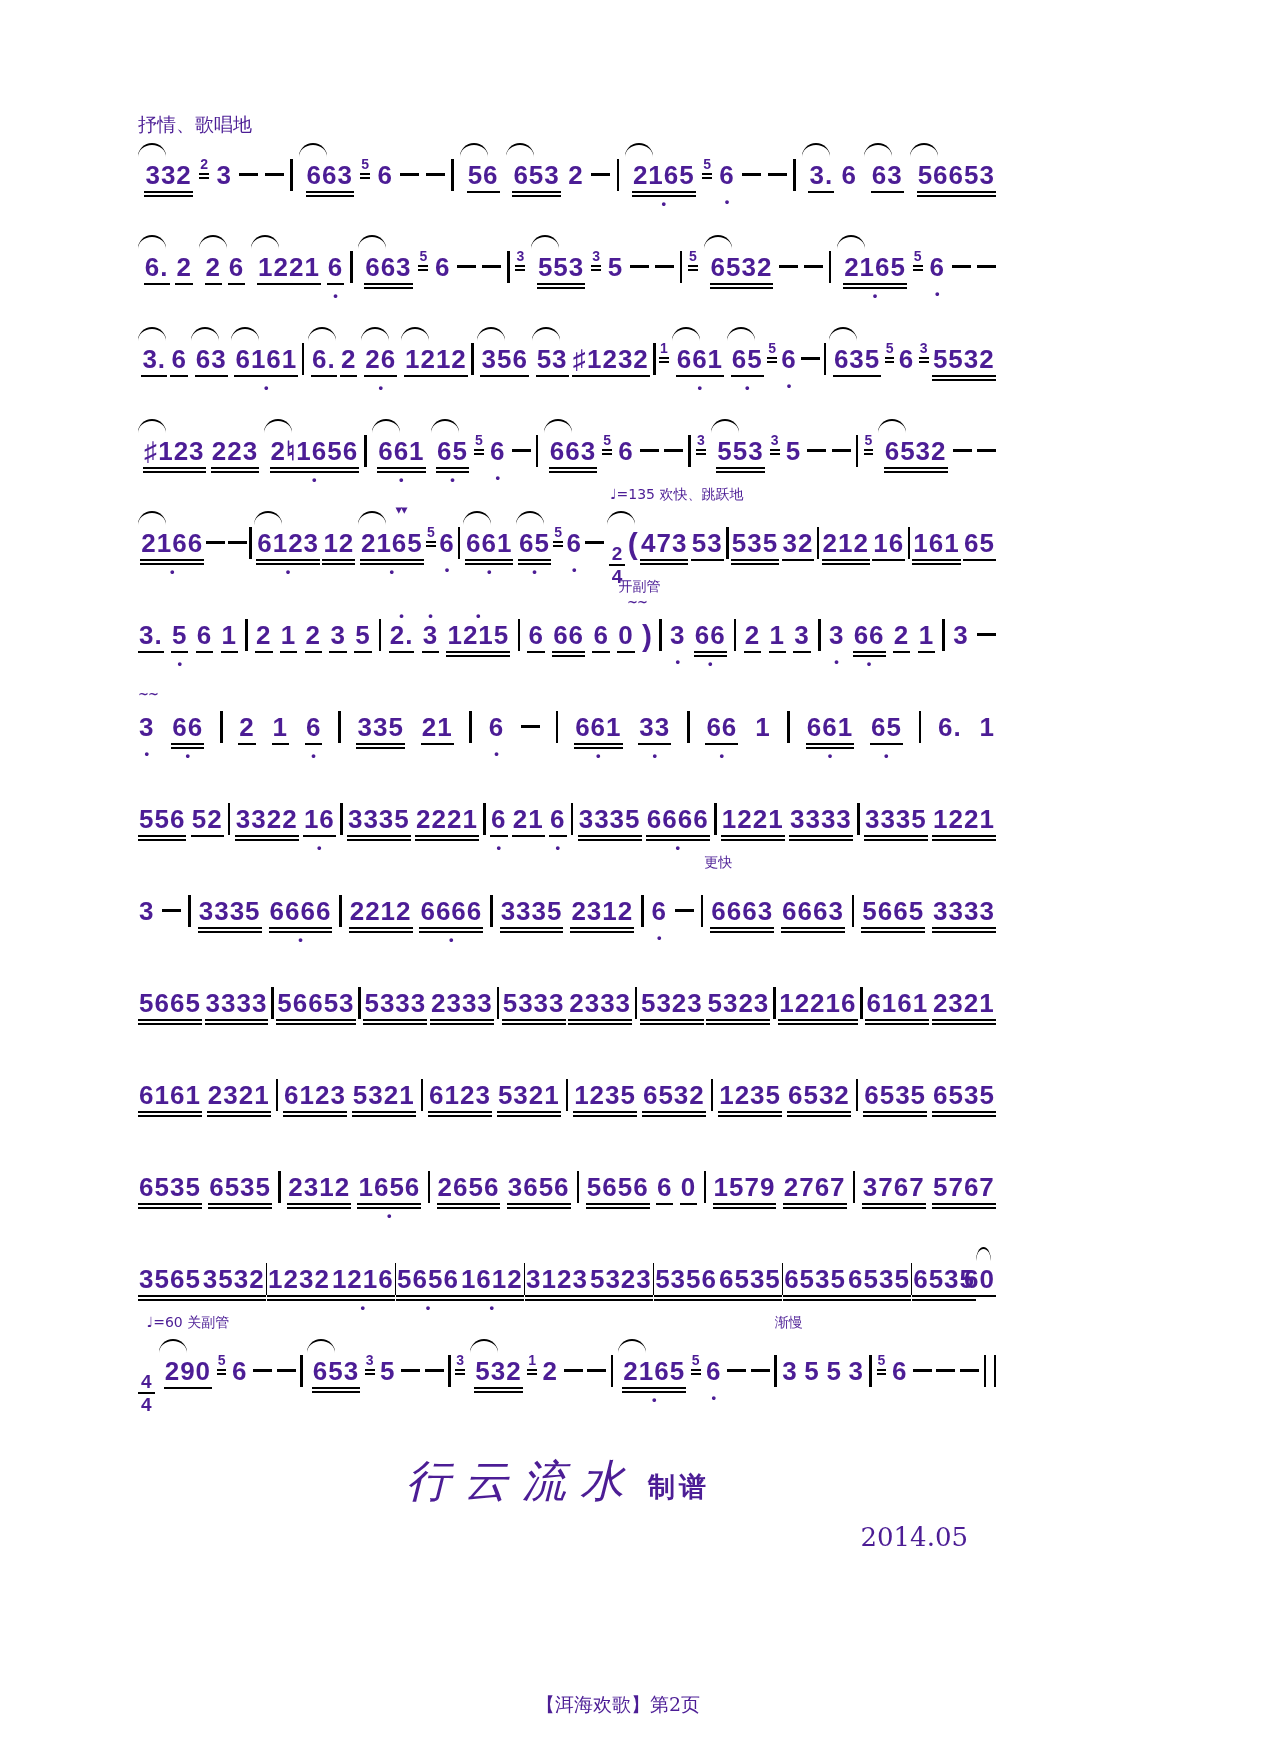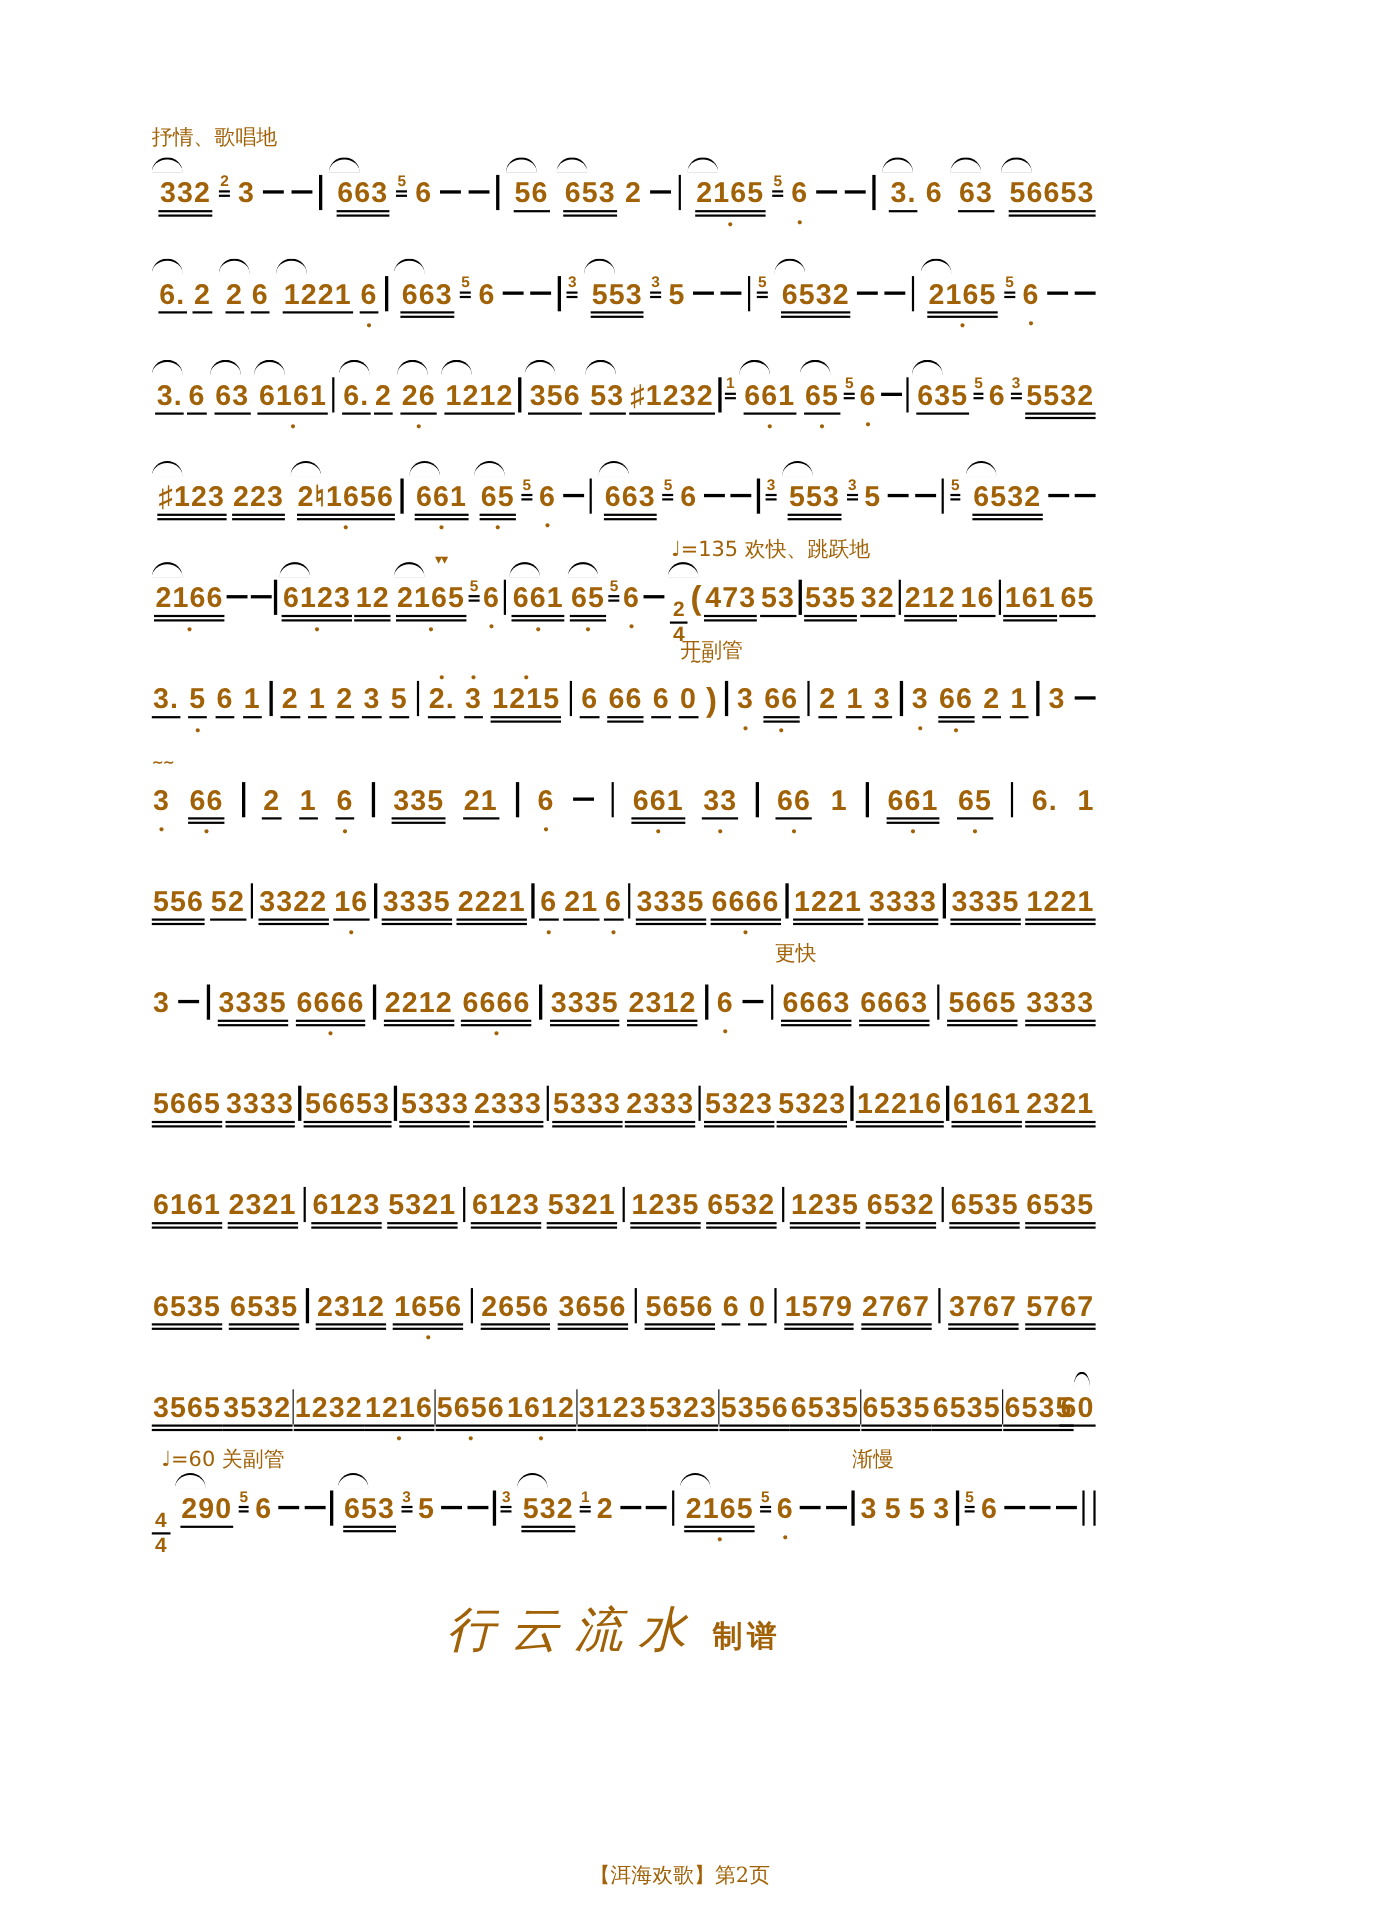--- a/index.html
+++ b/index.html
@@ -1,17 +1,17 @@
 <!DOCTYPE html>
 <html><head>
 <meta charset="utf-8">
 <style>
   html,body{margin:0;padding:0;background:#ffffff;}
   .page{position:relative;width:1272px;height:1752px;background:#fff;overflow:hidden;
-        font-family:"Liberation Sans",sans-serif;color:#a16207;}
+        font-family:"Liberation Sans",sans-serif;color:#4c1d95;}
   .sheet{position:absolute;left:138px;top:152px;width:858px;}
   .music-line{position:relative;display:flex;justify-content:space-between;align-items:baseline;
               height:46px;margin-bottom:46px;}
   .note{position:relative;display:inline-block;font-weight:bold;font-size:26px;line-height:1;}
   .dg{display:inline-block;position:relative;letter-spacing:1px;padding:0 1px 3px 1px;}
   .u1{border-bottom:2.5px solid #000;}
   .u2{border-bottom:2.5px solid #000;}
   .u2::after{content:"";position:absolute;left:0;right:0;bottom:-6px;height:2.5px;background:#000;}
   .da{position:absolute;top:-13px;left:50%;transform:translateX(-50%);font-style:normal;font-size:13px;}
   .db{position:absolute;bottom:-17px;left:50%;transform:translateX(-50%);font-style:normal;font-size:13px;}
@@ -21,21 +21,21 @@
   .endbar{display:inline-block;width:8px;height:32px;transform:translateY(7px);
           border-left:2.5px solid #000;border-right:2.5px solid #000;}
   .dash{display:inline-block;width:19px;height:3.5px;background:#000;transform:translateY(-8px);}
   .arc{display:inline-block;width:28px;height:12px;border-top:2.5px solid #000;
        border-radius:50% 50% 0 0/100% 100% 0 0;transform:translateY(-27px);margin-right:-28px;}
   .paren{font-weight:bold;font-size:30px;transform:translateY(2px);display:inline-block;}
   .ts{display:inline-flex;flex-direction:column;align-items:center;font-weight:bold;font-size:19px;
       line-height:1;transform:translateY(8px);}
   .ts .num{padding:0 3px 1px 3px;}
   .ts .num:first-child{border-bottom:2px solid #000;margin-bottom:1px;}
-  .annotation{position:absolute;top:-34px;font-size:19px;white-space:nowrap;
+  .annotation{position:absolute;top:-34px;font-size:14px;white-space:nowrap;
               font-family:"DejaVu Sans","Liberation Sans",sans-serif;}
   .annotation.sec{font-size:19px;top:-40px;}
   .annotation.orn{top:-18px;font-size:13px;font-weight:bold;letter-spacing:-1px;}
   .credit-line{position:absolute;left:138px;top:1452px;width:840px;text-align:center;}
   .credit-name{font-family:"DejaVu Serif","Liberation Serif",serif;font-style:italic;
                font-size:44px;letter-spacing:14px;}
   .credit-role{font-size:27px;font-weight:bold;margin-left:10px;letter-spacing:4px;
                font-family:"DejaVu Sans",sans-serif;}
   .credit-date{position:absolute;left:138px;top:1522px;width:830px;text-align:right;
                font-family:"DejaVu Serif","Liberation Serif",serif;font-size:26px;}
@@ -480,14 +480,15 @@
         <span class="dash"></span>
         <span class="dash"></span>
         <span class="dash"></span>
         <span class="endbar"></span>
       </div>
     </div>
 
   <div class="credit-line">
     <span class="credit-name">行云流水</span><span class="credit-role">制谱</span>
   </div>
+  <div class="credit-date">2014.05</div>
   <div class="page-footer">【洱海欢歌】第2页</div>
 </div>
 
 </body></html>

